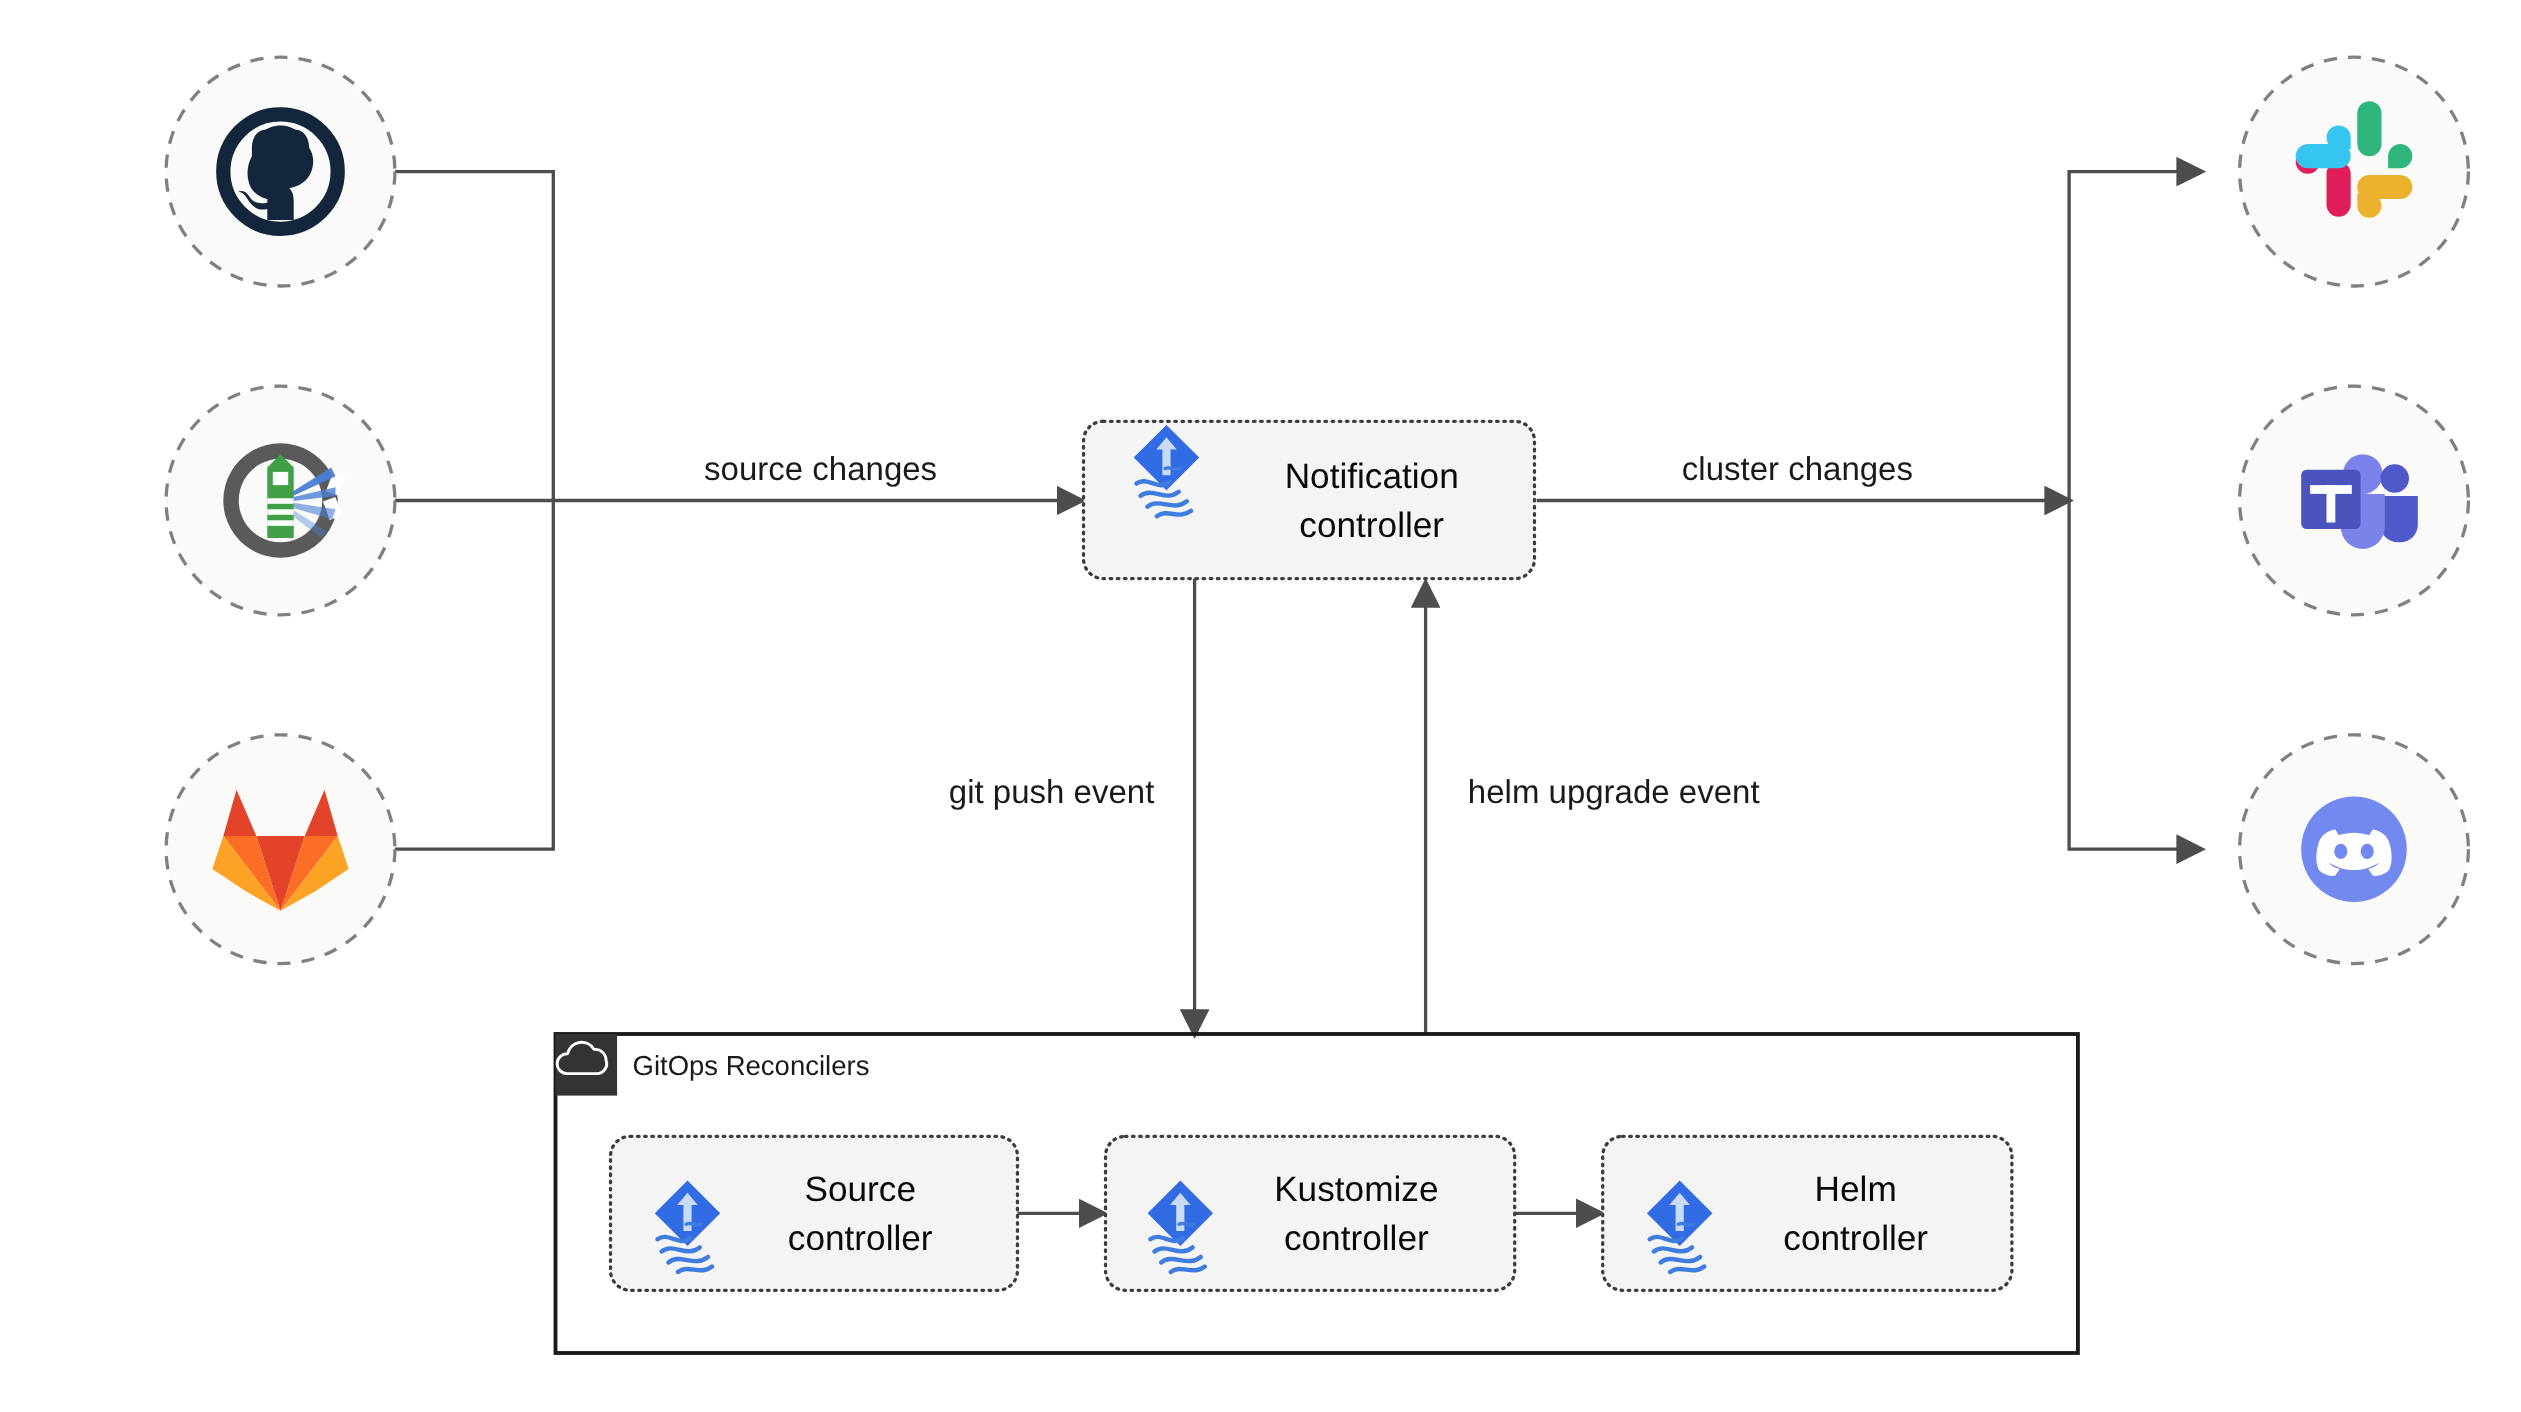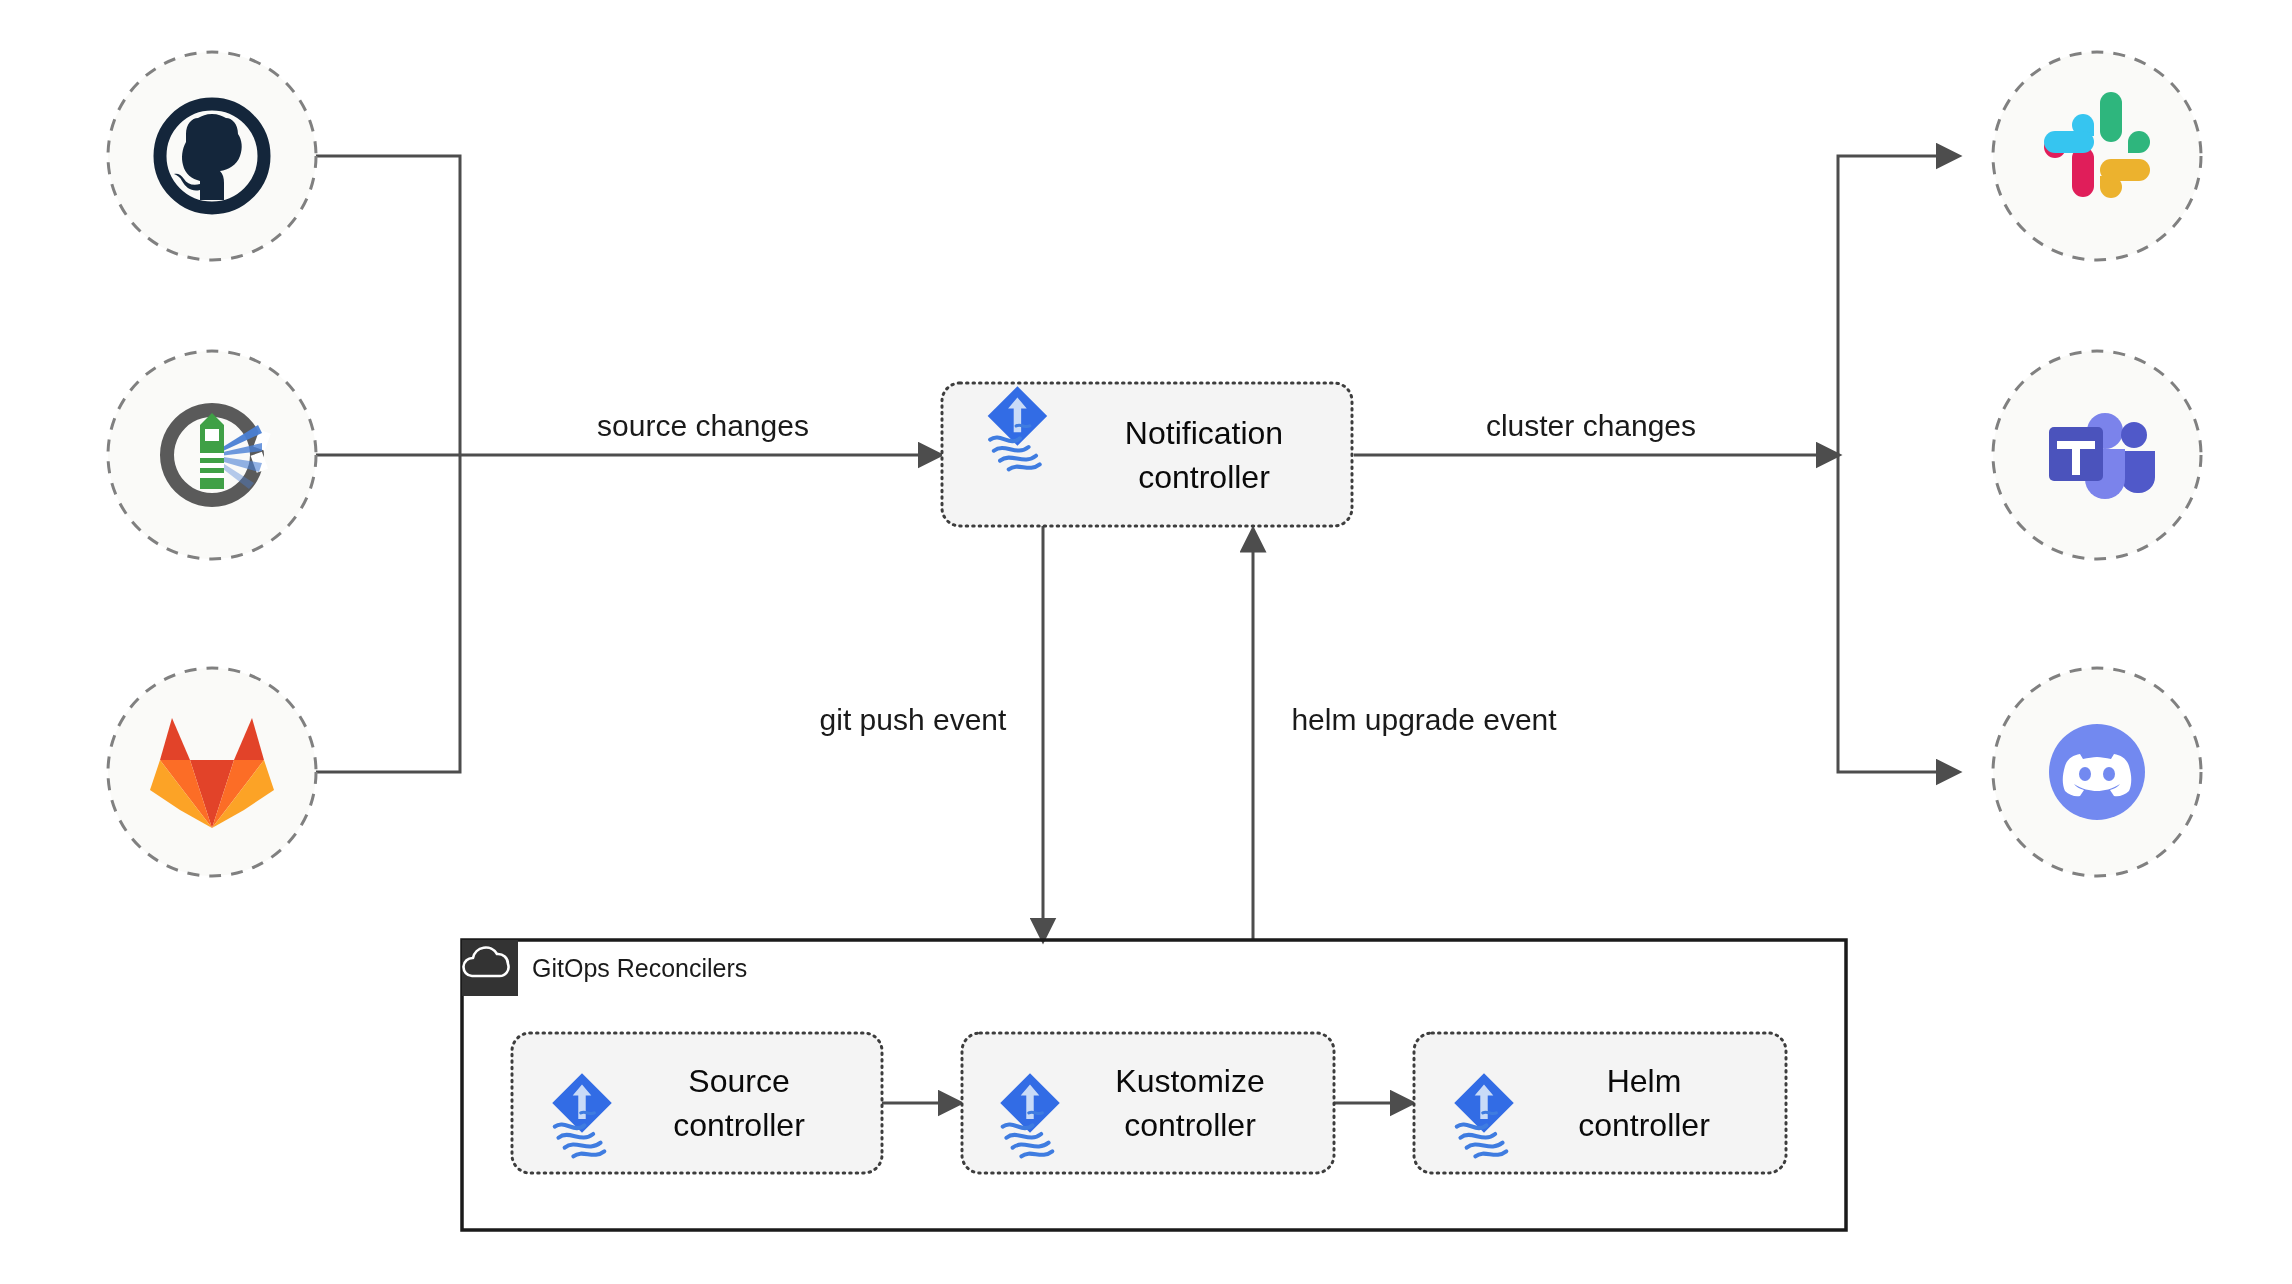--- a/index.html
+++ b/index.html
@@ -10,20 +10,21 @@
   body {
     width: 2292px;
     height: 1284px;
     overflow: hidden;
     font-family: "Liberation Sans", sans-serif;
   }
   #diagram-root {
     position: relative;
     width: 1884px;
     height: 1284px;
+    padding-left: 43px;
   }
   svg.diagram {
     display: block;
     width: 2292px;
     height: 1284px;
   }
   .edge-line {
     stroke: #4d4d4d;
     stroke-width: 3;
     fill: none;

